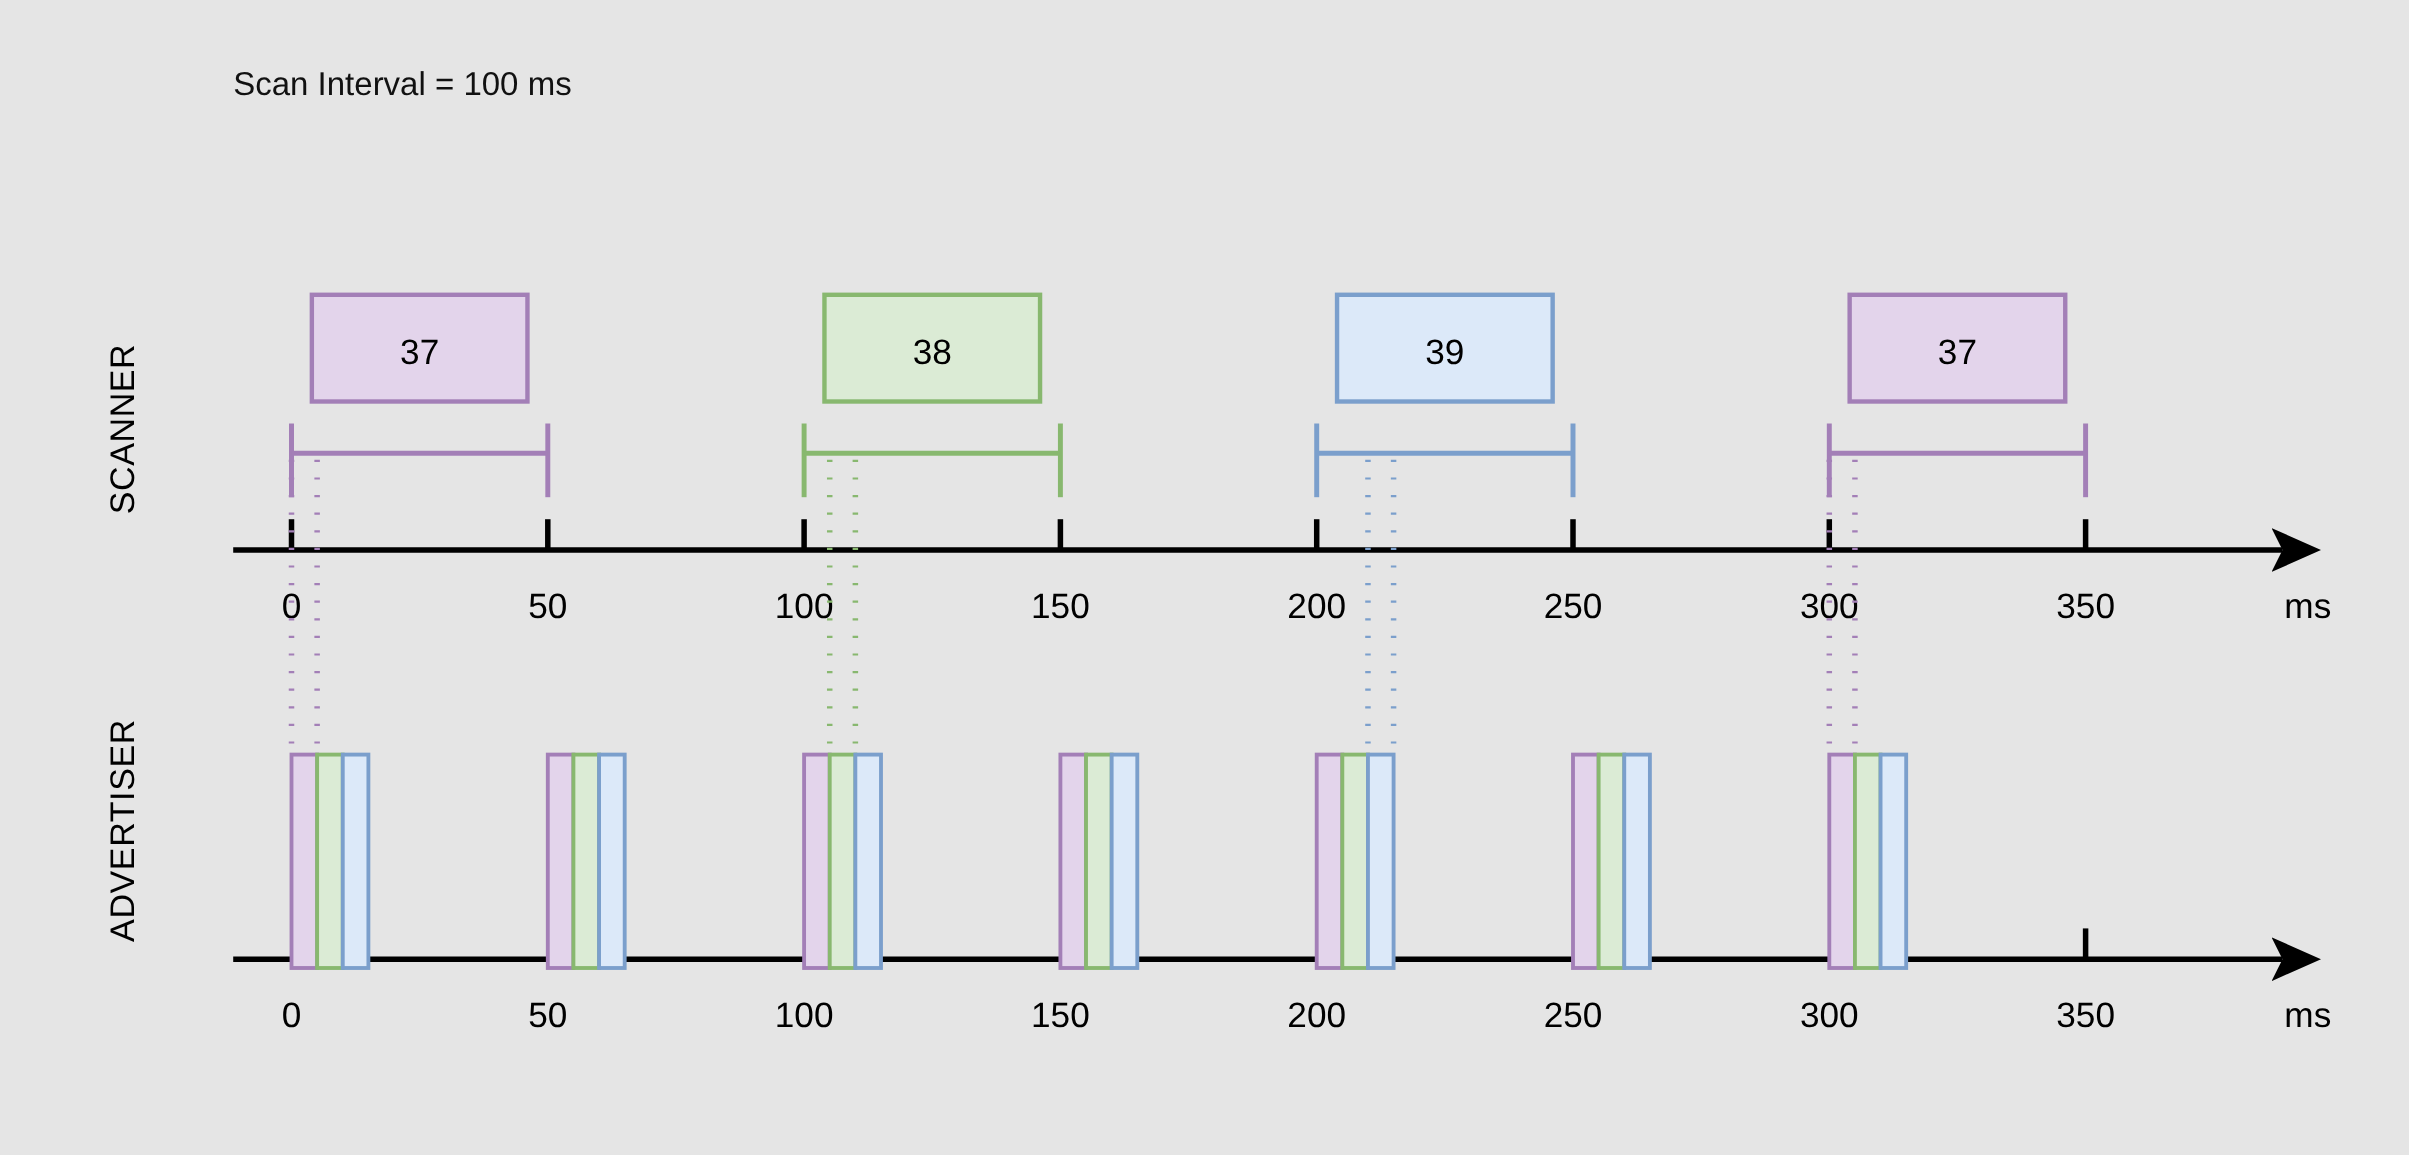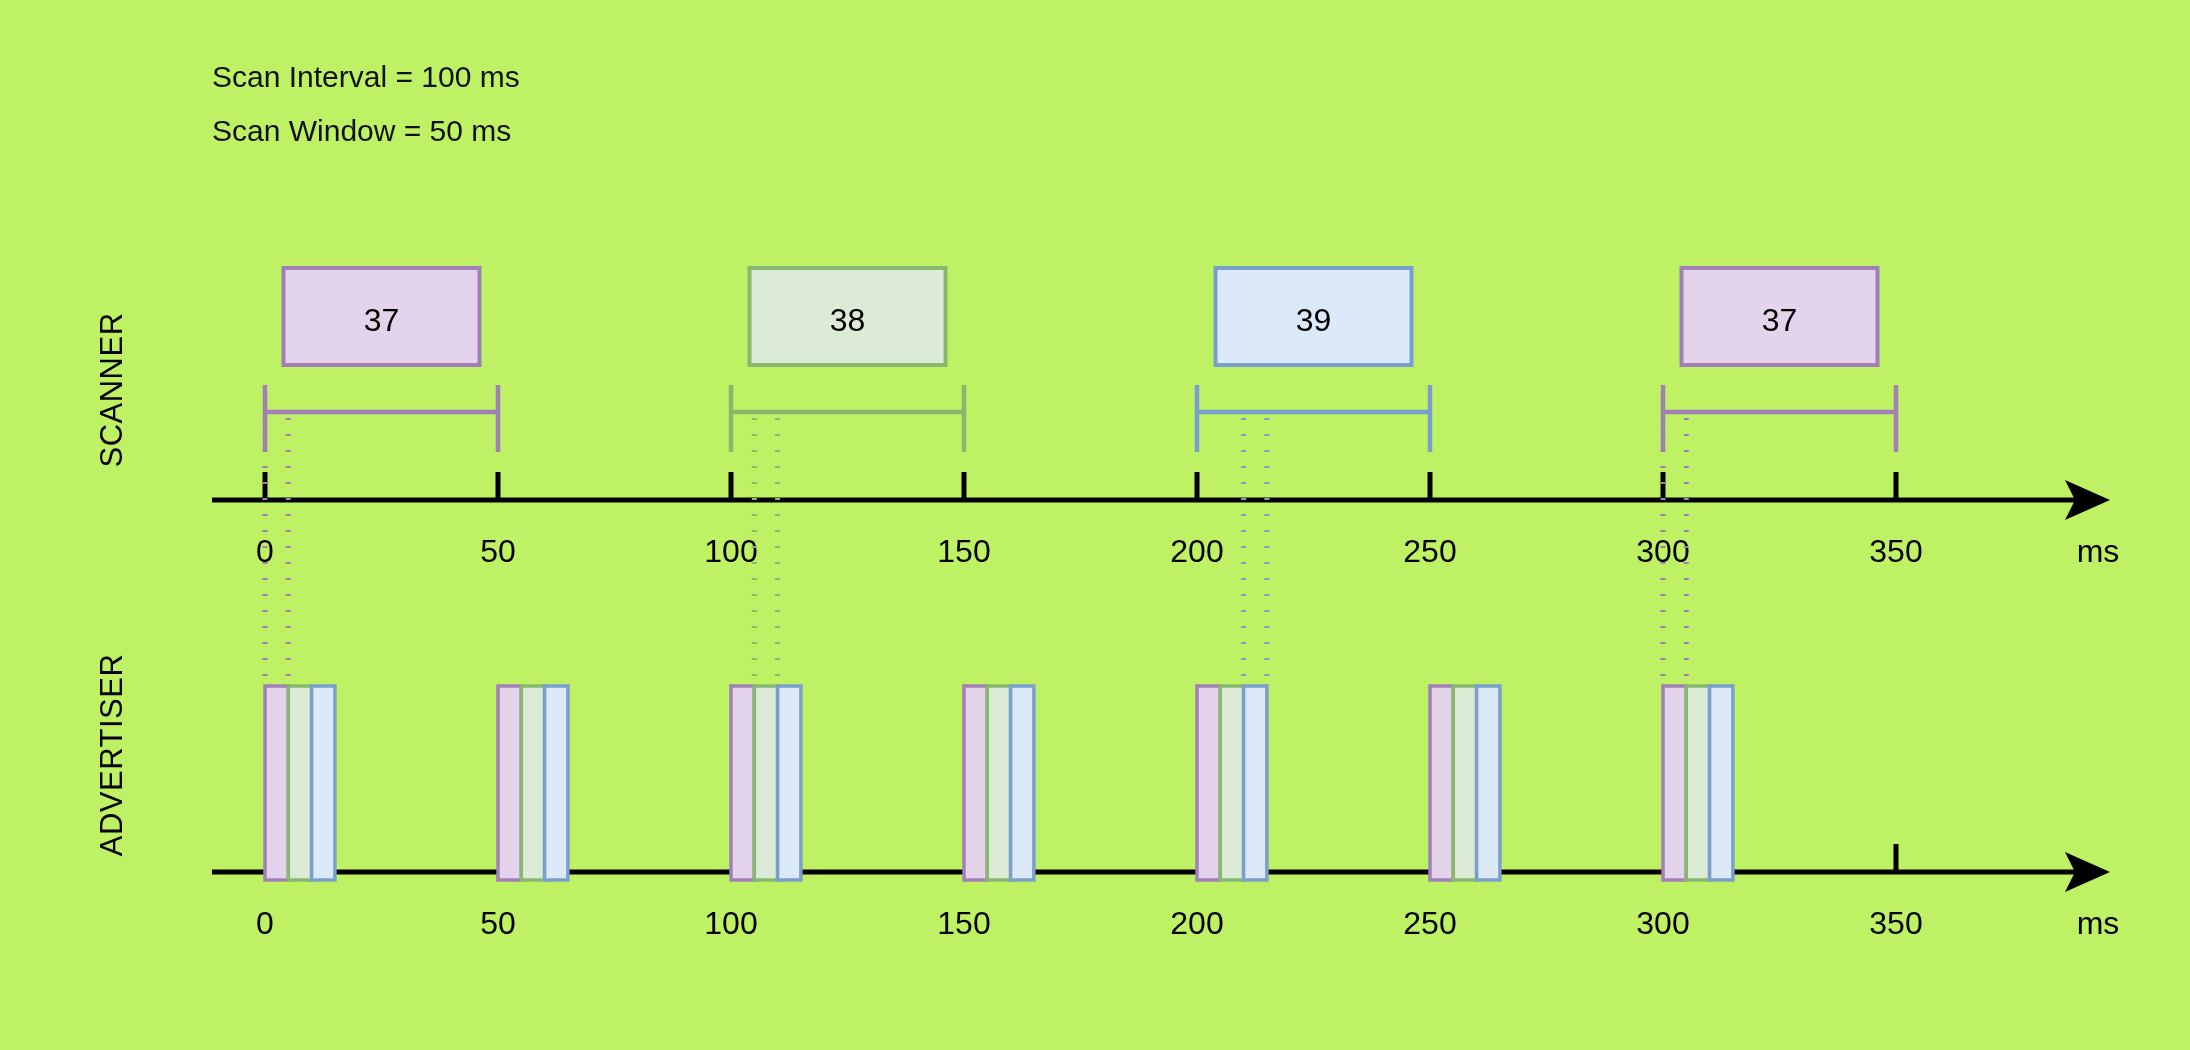--- a/index.html
+++ b/index.html
@@ -11,21 +11,21 @@
     width: 2190px;
     height: 1050px;
     font-family: "Liberation Sans", sans-serif;
     color: #000000;
     overflow: hidden;
   }
   #stage {
     position: relative;
     width: 2190px;
     height: 1050px;
-    background: #bef264;
+    background: #e5e5e5;
   }
   .legend {
     position: absolute;
     left: 212px;
     top: 50px;
     font-size: 30px;
     line-height: 54px;
     color: #111111;
     white-space: nowrap;
   }
@@ -45,21 +45,20 @@
   .axisline { stroke: #000000; stroke-width: 5; }
   .tickmark { stroke: #000000; stroke-width: 5; }
 </style>
 </head>
 <body>
 
 <div id="stage">
 
   <div class="legend">
     <div>Scan Interval = 100 ms</div>
-    <div>Scan Window = 50 ms</div>
   </div>
 
   <svg class="diagram" viewBox="0 0 2190 1050" xmlns="http://www.w3.org/2000/svg">
     <defs>
       <marker id="arrowhead" markerWidth="11" markerHeight="11" refX="2" refY="4" orient="auto" markerUnits="strokeWidth">
         <path d="M0,0 L9,4 L0,8 L2,4 z" fill="#000000"></path>
       </marker>
     </defs>
 
     <g id="scanner-row">

